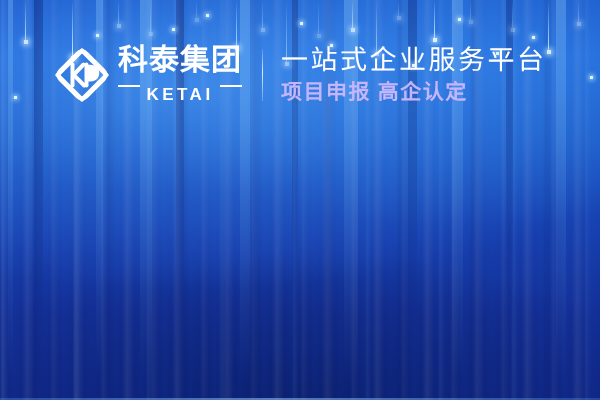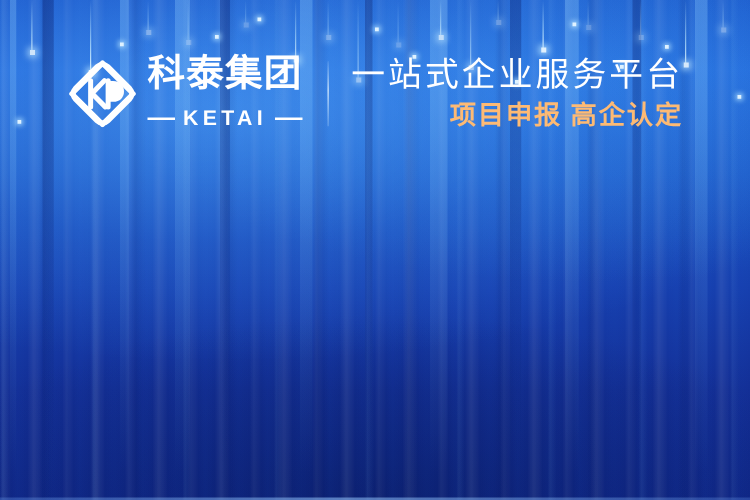--- a/index.html
+++ b/index.html
@@ -148,21 +148,20 @@
     font-family: "Liberation Sans", "DejaVu Sans", sans-serif;
     font-size: 30px;
     font-weight: 700;
     line-height: 1.02;
     color: #ffffff;
     letter-spacing: 1px;
     white-space: nowrap;
   }
   .logo-en-row {
     display: flex;
-    align-items: center;
     gap: 6px;
     margin-top: 9px;
   }
   .logo-en-row .rule {
     flex: 1 1 auto;
     height: 2px;
     background: #ffffff;
     min-width: 12px;
   }
   .logo-en {
@@ -193,26 +192,25 @@
     line-height: 1.16;
     color: #ffffff;
     letter-spacing: 2.5px;
     white-space: nowrap;
     font-weight: 400;
   }
   .tagline-sub {
     font-family: "Liberation Serif", "DejaVu Serif", serif;
     font-size: 21px;
     line-height: 1.25;
-    color: #fdba74;
+    color: #c4b5fd;
     letter-spacing: 1.5px;
     white-space: nowrap;
     margin-top: 3px;
     font-weight: 700;
-    text-align: right;
   }
 
   
   .title {
     position: absolute;
     left: 66px;
     top: 152px;
     width: 500px;
     font-family: "Liberation Sans", "DejaVu Sans", sans-serif;
     font-size: 32px;

